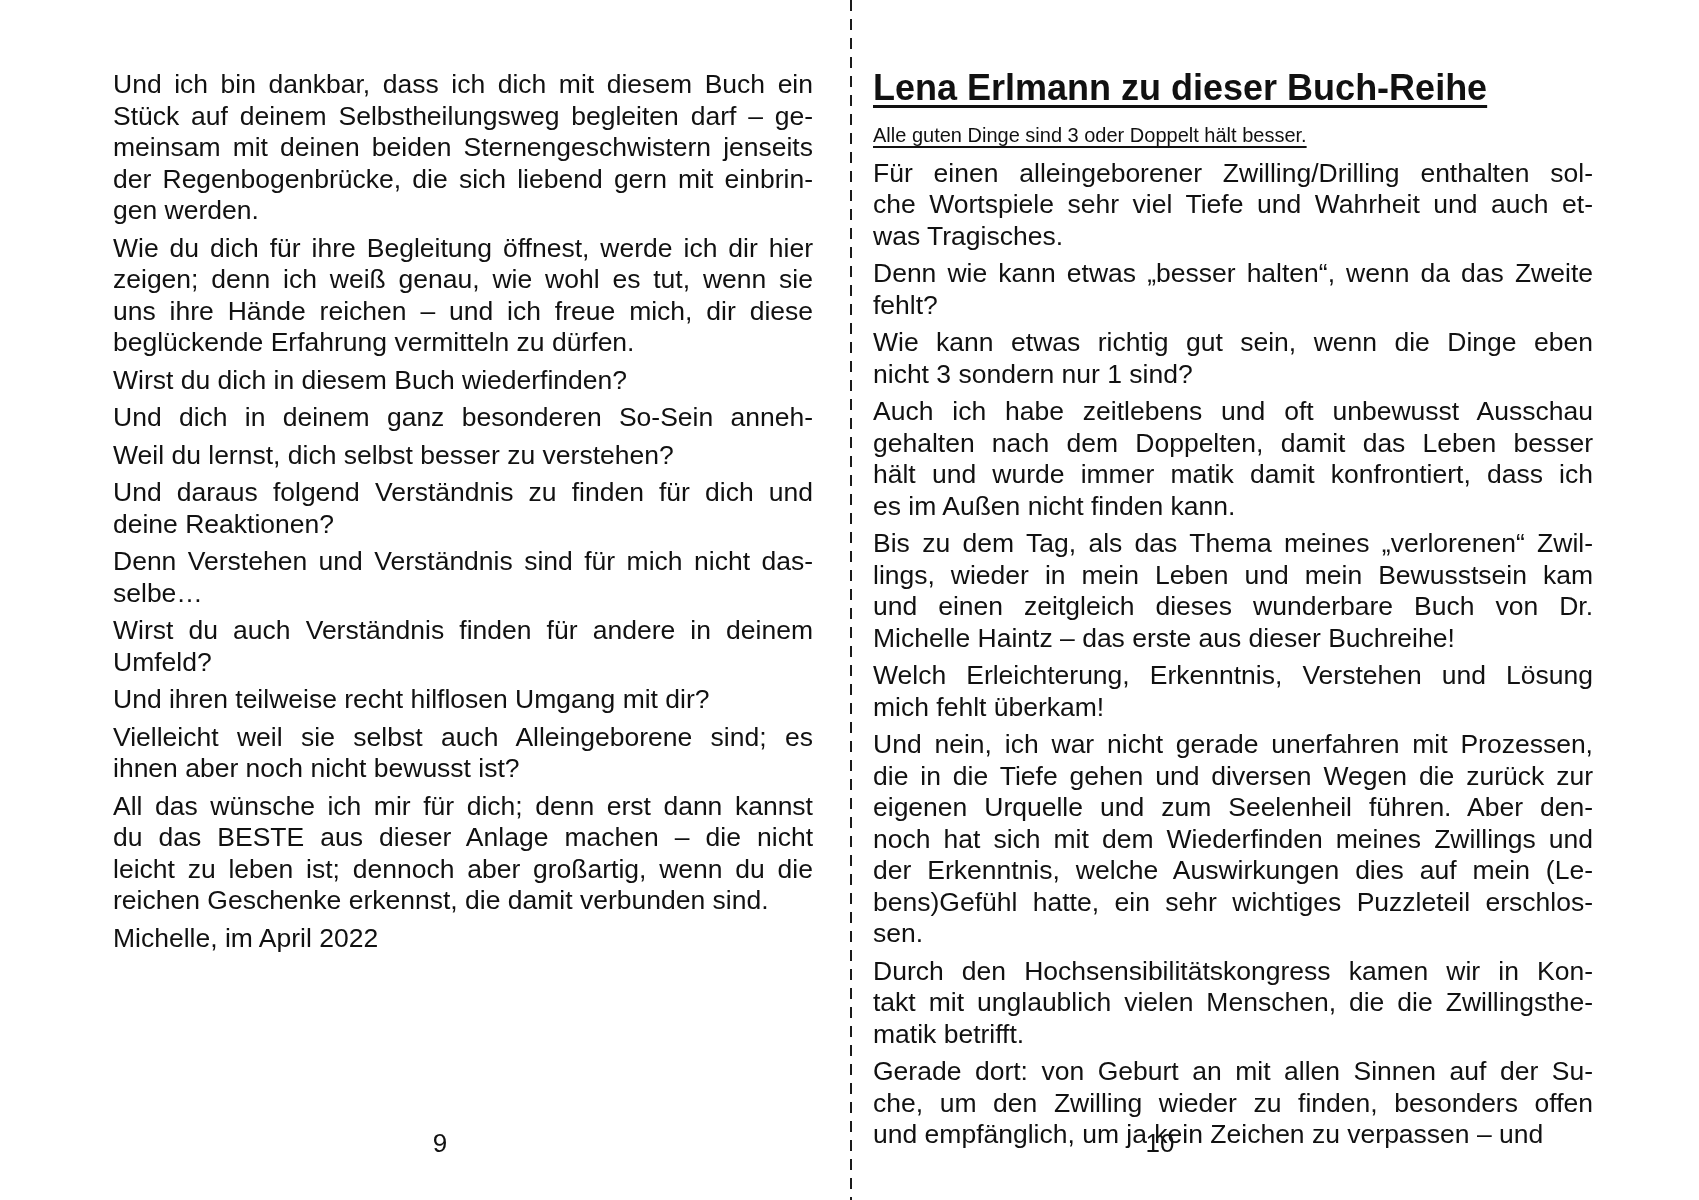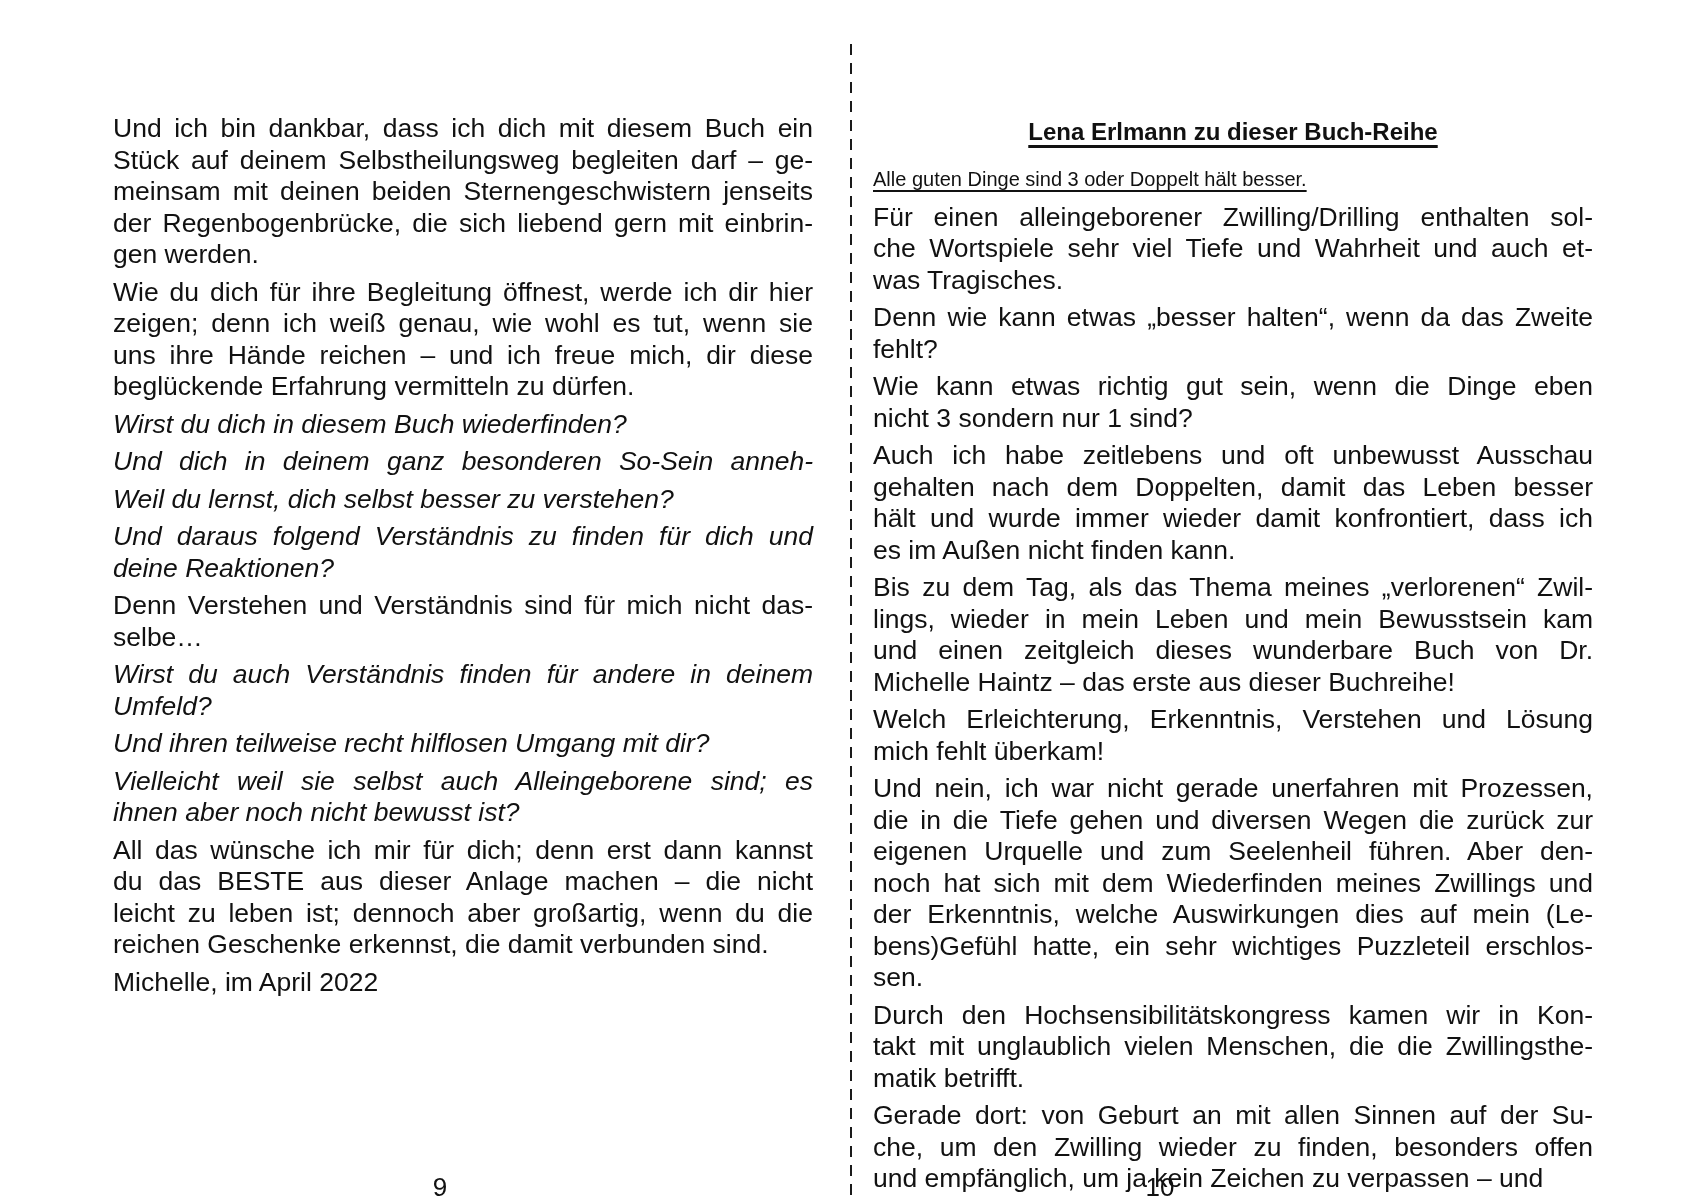--- a/index.html
+++ b/index.html
@@ -8,58 +8,58 @@
     background: #ffffff;
   }
   body {
     width: 1699px;
     height: 1200px;
     position: relative;
     overflow: hidden;
     font-family: "Liberation Sans", "DejaVu Sans", sans-serif;
     color: #111111;
   }
-  .spread { position: absolute; inset: 0; margin-top: 44px; }
+  .spread { position: absolute; inset: 0; }
   .divider {
     position: absolute;
     left: 850px;
     top: 0;
     width: 2px;
     height: 1200px;
     background: repeating-linear-gradient(to bottom, #1a1a1a 0px, #1a1a1a 11px, transparent 11px, transparent 19px);
   }
   .page-text {
     position: absolute;
     top: 69px;
     font-size: 26.5px;
     line-height: 31.5px;
   }
   .page-text.left  { left: 113px; width: 700px; }
   .page-text.right { left: 873px; width: 720px; }
 
   .page-title {
-    font-size: 24px;
+    font-size: 36px;
     line-height: 38px;
     font-weight: bold;
-    text-align: center;
+    text-align: left;
     margin: 0 0 12px 0;
     text-decoration: underline;
     text-decoration-thickness: 3px;
     text-underline-offset: 5px;
   }
   .page-subtitle {
     font-size: 20px;
     line-height: 32.5px;
     margin: 0 0 6px 0;
     text-decoration: underline;
     text-decoration-thickness: 2px;
     text-underline-offset: 4px;
   }
   .paragraph { margin: 0 0 6px 0; }
-  .paragraph.italic { font-style: italic; }
+  .paragraph.italic { }
   .pline {
     text-align: justify;
     text-align-last: justify;
   }
   .pline.final { text-align-last: left; }
 
   .page-num {
     position: absolute;
     top: 1128px;
     font-size: 26px;
@@ -144,21 +144,21 @@
           <div class="pline">Denn wie kann etwas „besser halten“, wenn da das Zweite</div>
           <div class="pline final">fehlt?</div>
         </div>
         <div class="paragraph">
           <div class="pline">Wie kann etwas richtig gut sein, wenn die Dinge eben</div>
           <div class="pline final">nicht 3 sondern nur 1 sind?</div>
         </div>
         <div class="paragraph">
           <div class="pline">Auch ich habe zeitlebens und oft unbewusst Ausschau</div>
           <div class="pline">gehalten nach dem Doppelten, damit das Leben besser</div>
-          <div class="pline">hält und wurde immer wieder damit konfrontiert, dass ich</div>
+          <div class="pline">hält und wurde immer matik damit konfrontiert, dass ich</div>
           <div class="pline final">es im Außen nicht finden kann.</div>
         </div>
         <div class="paragraph">
           <div class="pline">Bis zu dem Tag, als das Thema meines „verlorenen“ Zwil-</div>
           <div class="pline">lings, wieder in mein Leben und mein Bewusstsein kam</div>
           <div class="pline">und einen zeitgleich dieses wunderbare Buch von Dr.</div>
           <div class="pline final">Michelle Haintz – das erste aus dieser Buchreihe!</div>
         </div>
         <div class="paragraph">
           <div class="pline">Welch Erleichterung, Erkenntnis, Verstehen und Lösung</div>

